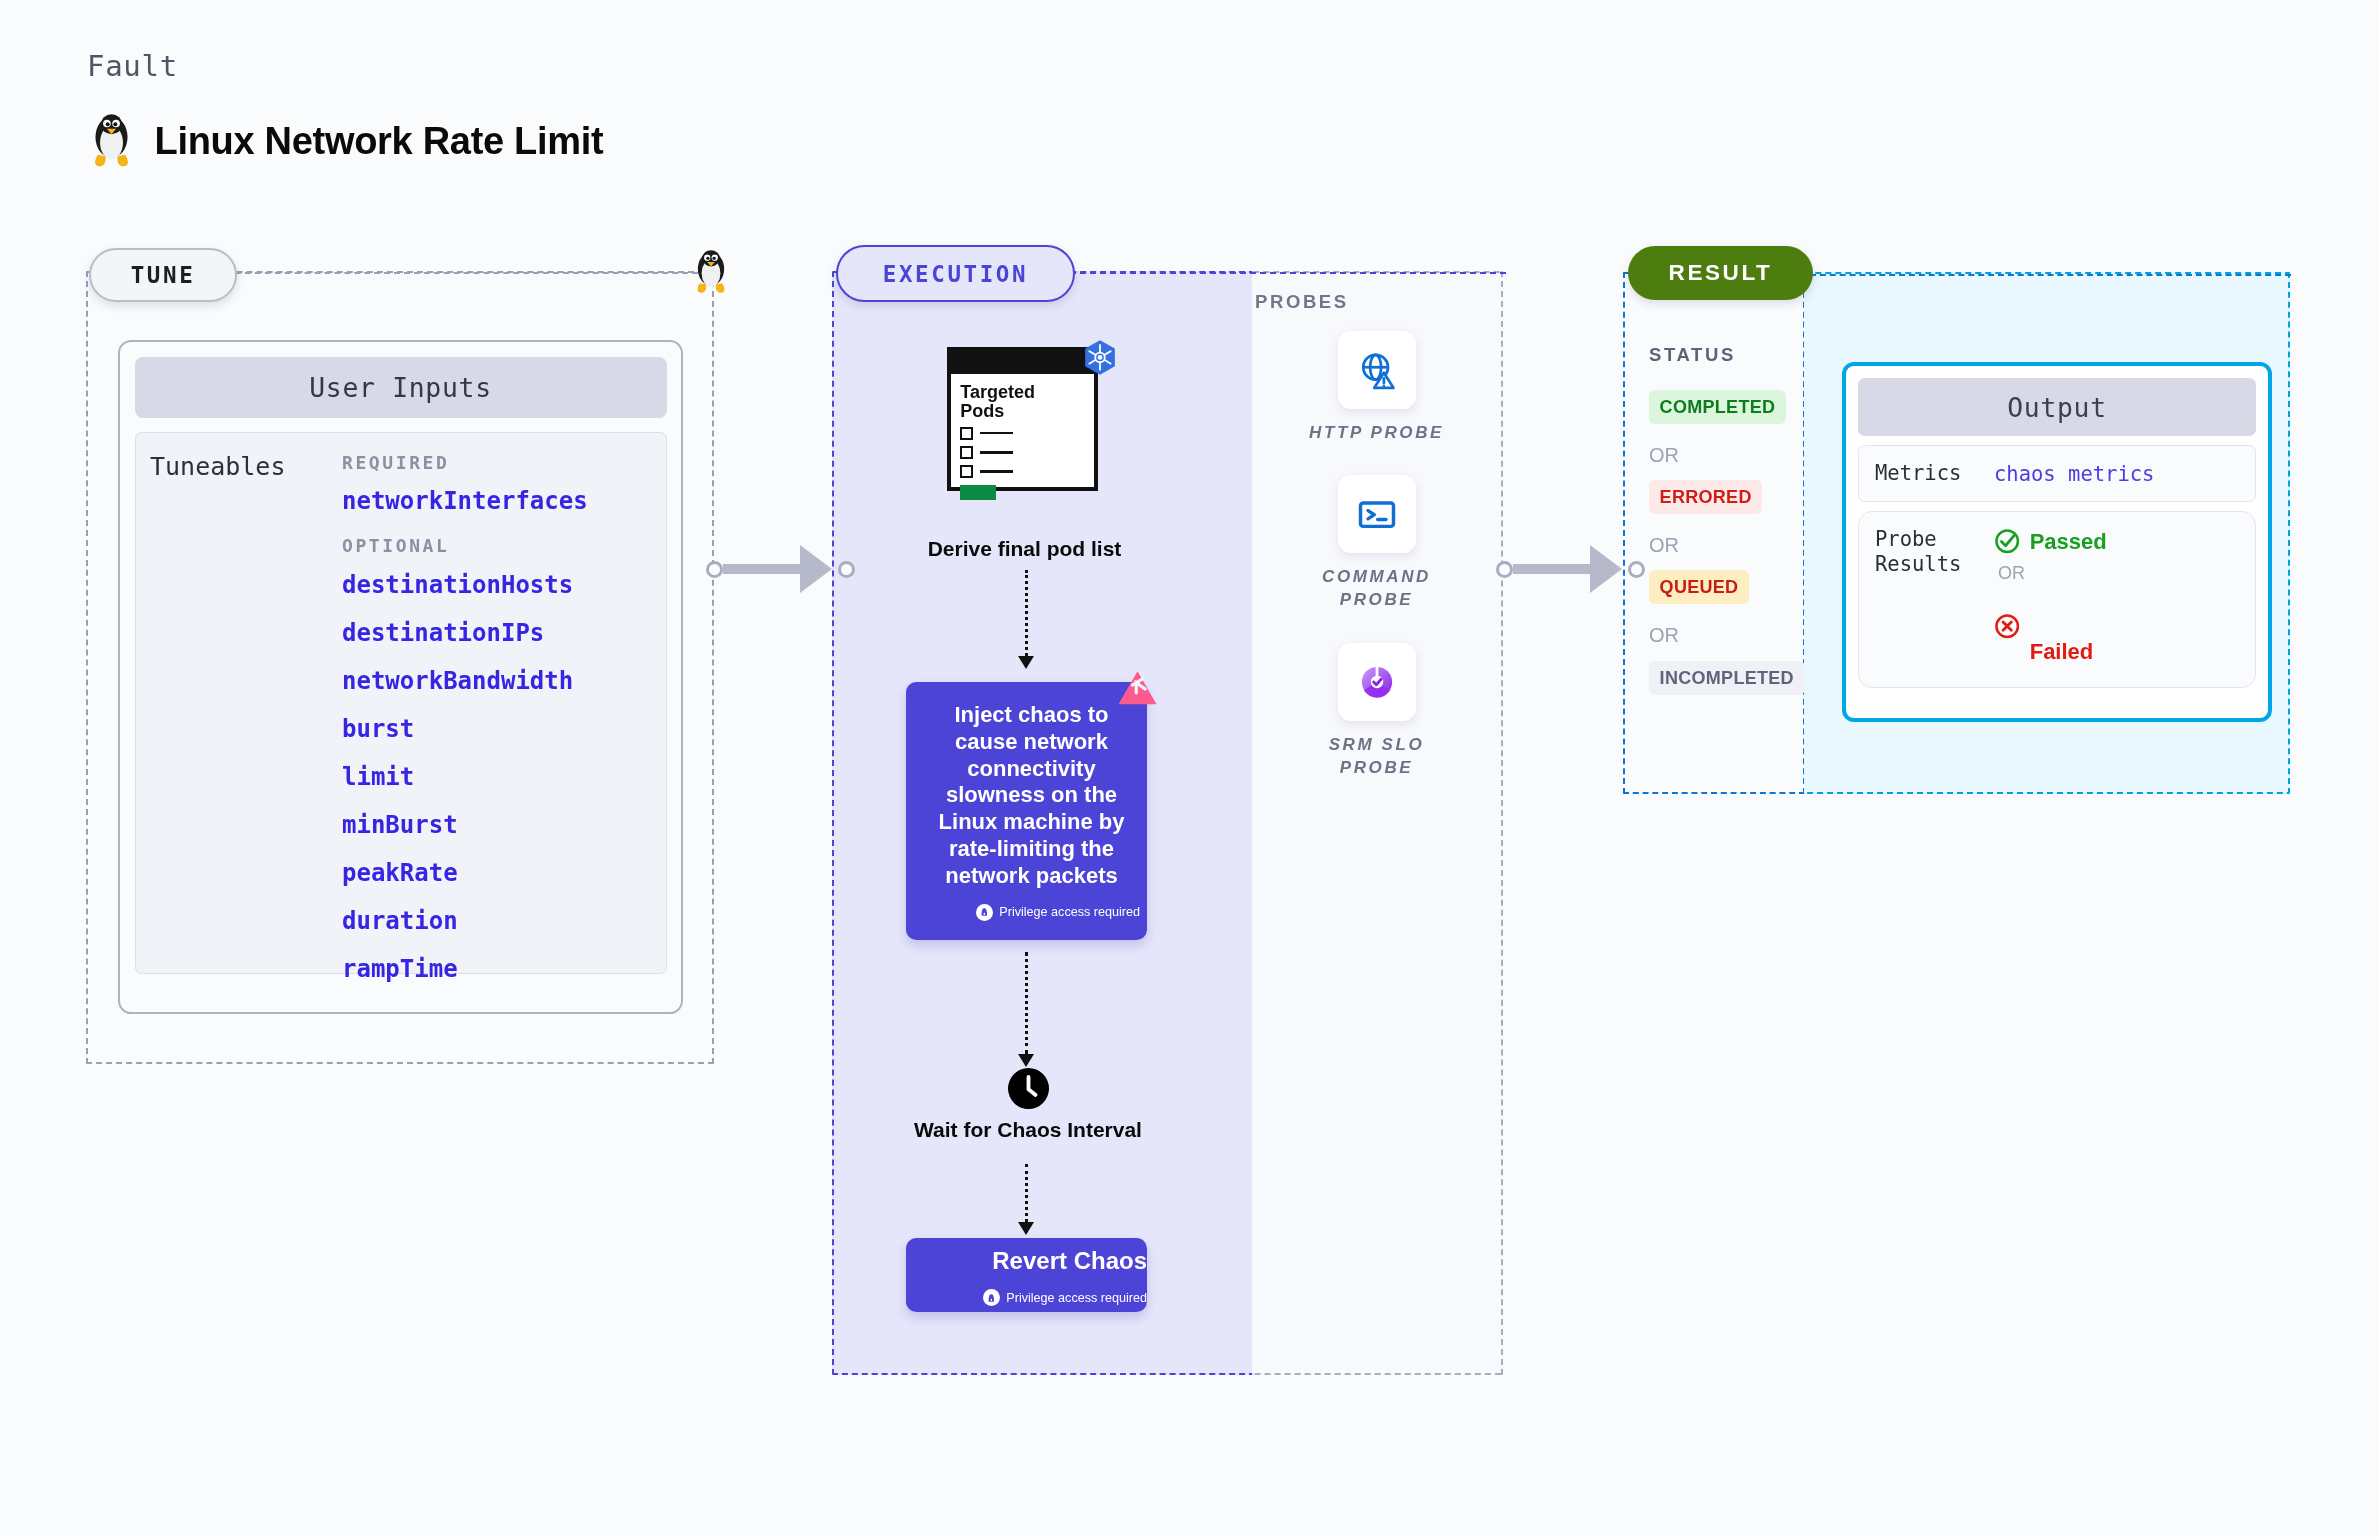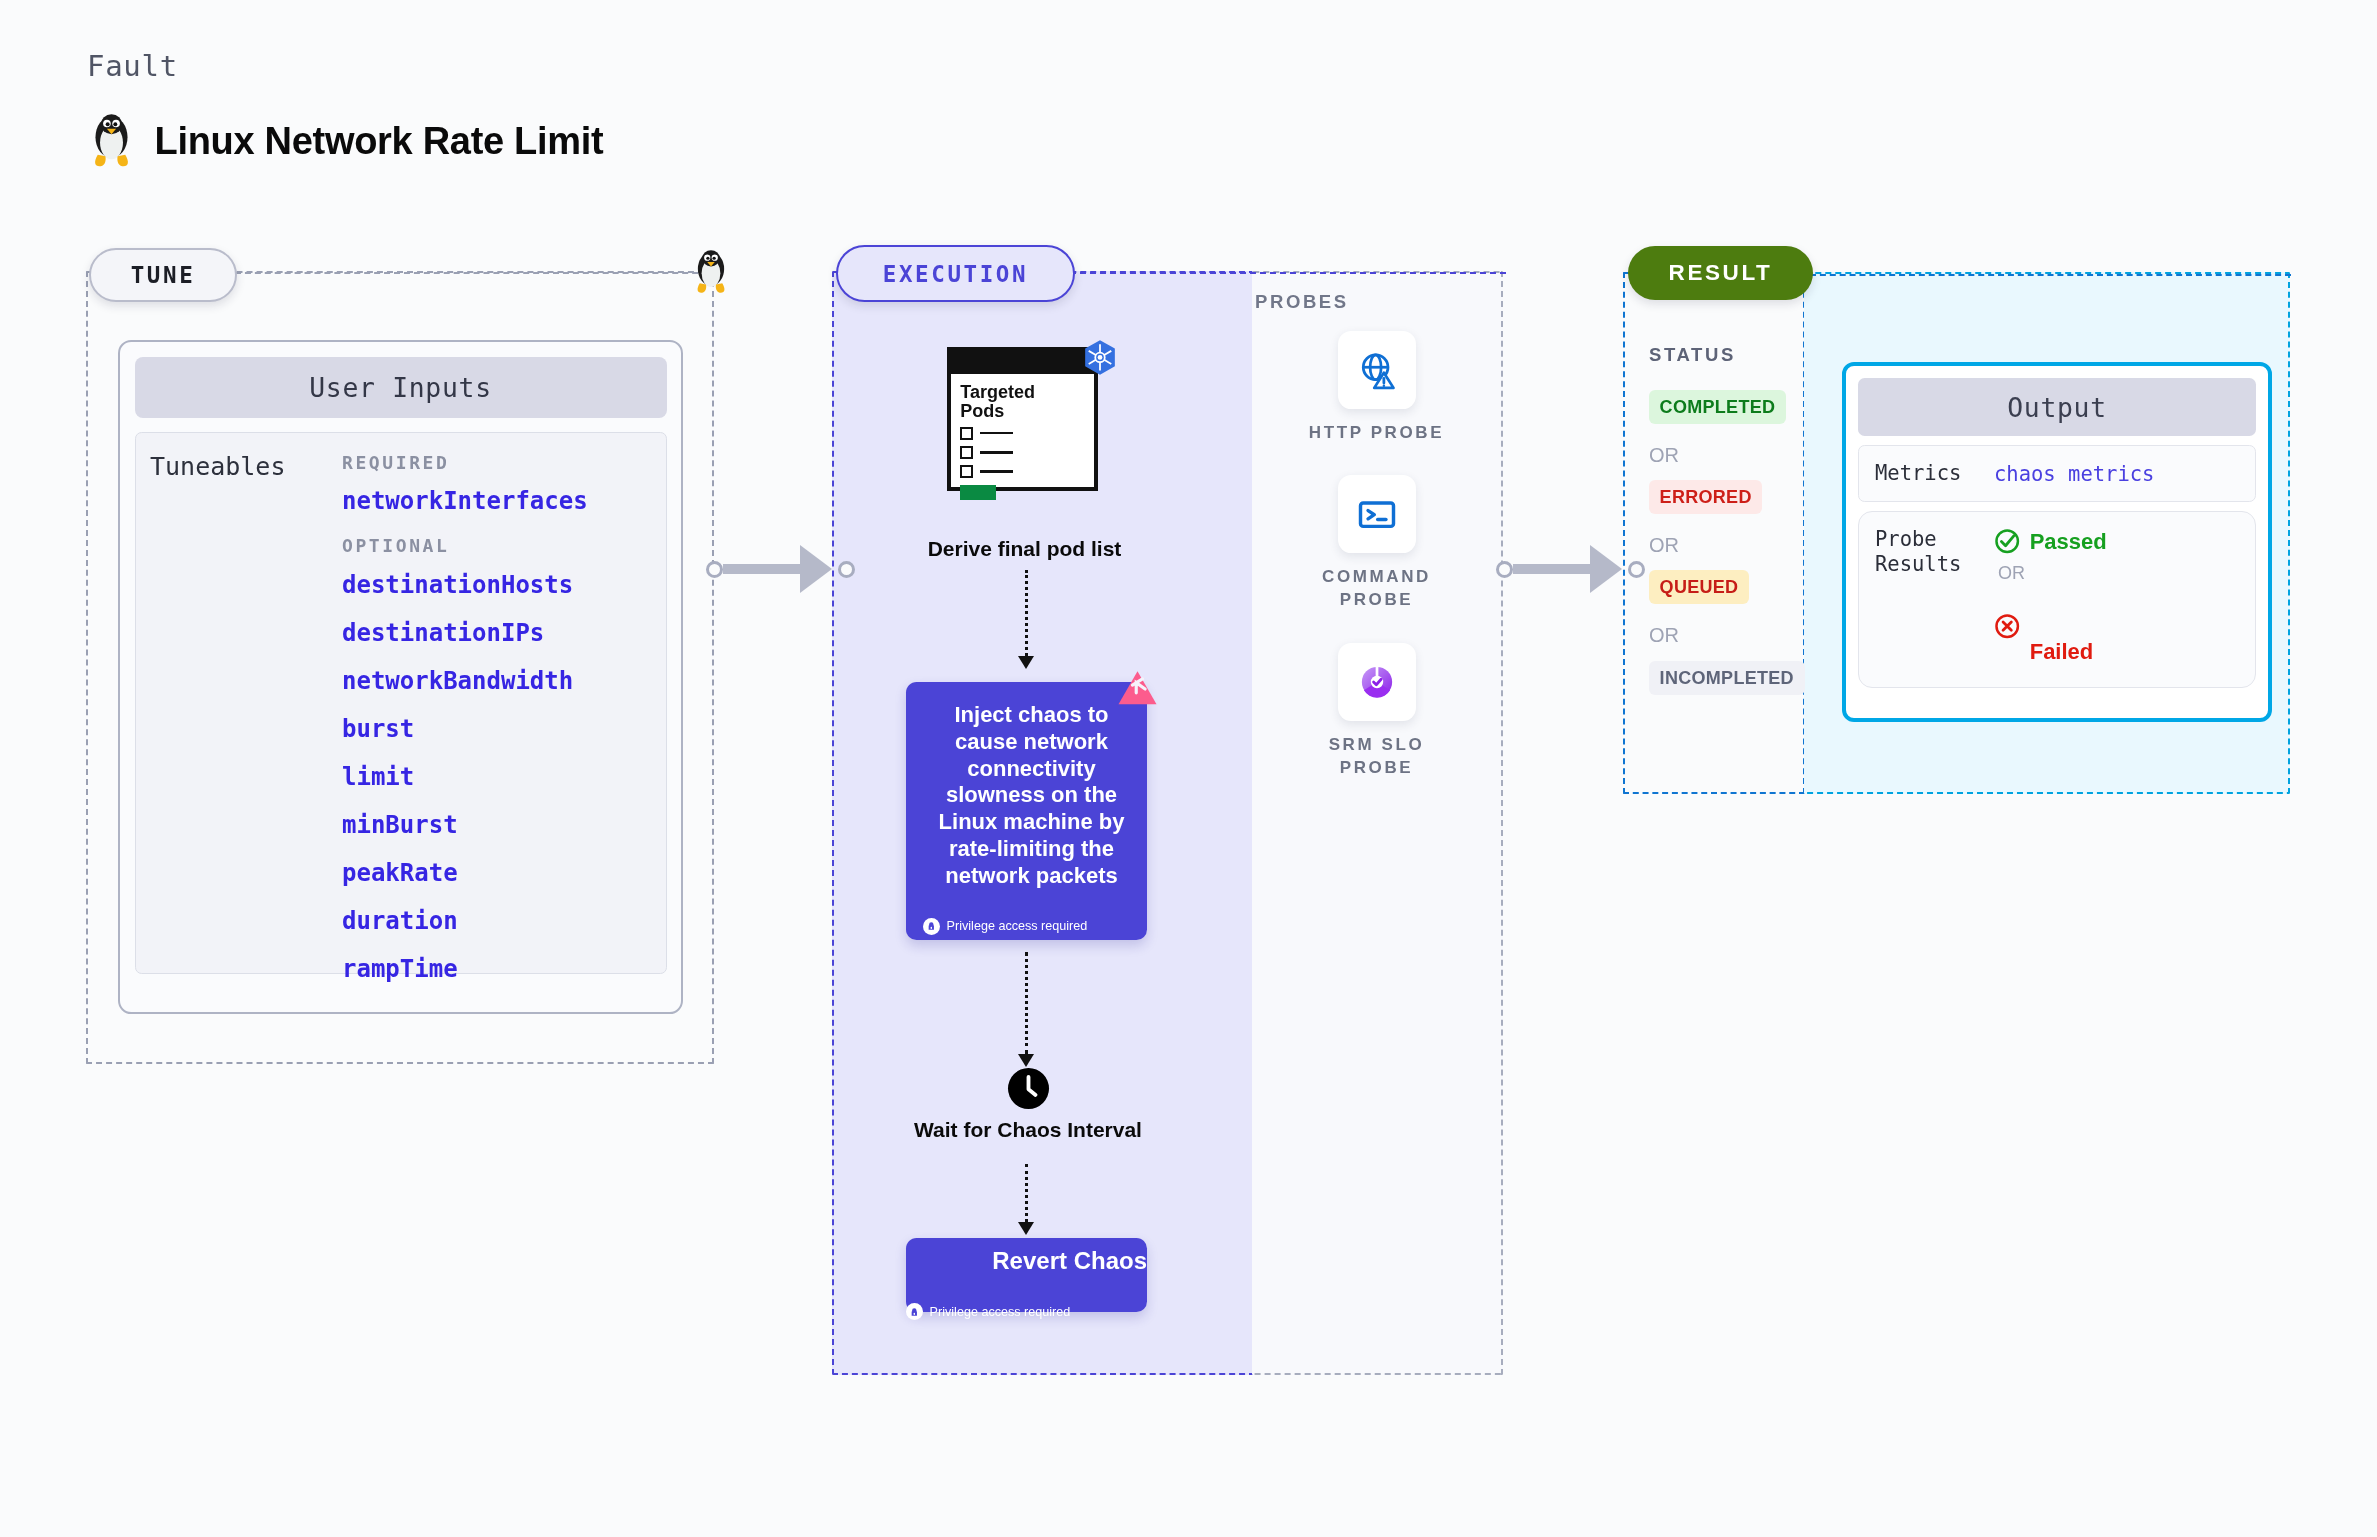--- a/index.html
+++ b/index.html
@@ -149,22 +149,22 @@
   #inject-box{
     position:absolute;left:906px;top:682px;width:241px;height:258px;
     background:#4b44d6;border-radius:10.6px;box-sizing:border-box;
     padding:20px 7px 0 17px;
     box-shadow:0 5.3px 12px rgba(40,35,150,.18);
   }
   #inject-text{
     color:#fff;font-size:22px;font-weight:bold;line-height:1.22;text-align:center;
   }
   .priv-row{
-    display:flex;align-items:center;justify-content:flex-start;gap:6.6px;
-    margin-top:28px;
+    display:flex;align-items:center;justify-content:flex-end;gap:6.6px;
+    margin-top:14px;
   }
   .priv-row .lbl{color:#fff;font-size:12.6px;}
   .lock-ic{
     width:17px;height:17px;border-radius:50%;background:#fff;flex:none;
     display:flex;align-items:center;justify-content:center;
   }
   #litmus-logo{position:absolute;left:1117px;top:670px;width:41px;height:38px;}
 
   #clock-ic{
     position:absolute;left:1008px;top:1068px;width:41px;height:41px;
@@ -190,21 +190,21 @@
     font-size:18.5px;letter-spacing:2.6px;color:#717789;font-weight:bold;
   }
   .probe{position:absolute;width:159px;text-align:center;}
   .probe .tile{
     width:78px;height:78px;margin:0 auto;background:#fff;border-radius:13.2px;
     box-shadow:0 3.3px 9.3px rgba(40,45,80,.10);
     display:flex;align-items:center;justify-content:center;
   }
   .probe .cap{
     margin-top:13.2px;font-size:17px;letter-spacing:2.6px;color:#6d7384;
-    font-weight:bold;line-height:1.35;
+    font-weight:bold;line-height:1.35;font-style:italic;
   }
   #probe-http{left:1297px;top:331px;}
   #probe-cmd{left:1297px;top:475px;}
   #probe-srm{left:1297px;top:643px;}
 
   
   #status-title{
     position:absolute;left:1649px;top:344px;
     font-size:18.5px;letter-spacing:2.6px;color:#5d6377;font-weight:bold;
   }

